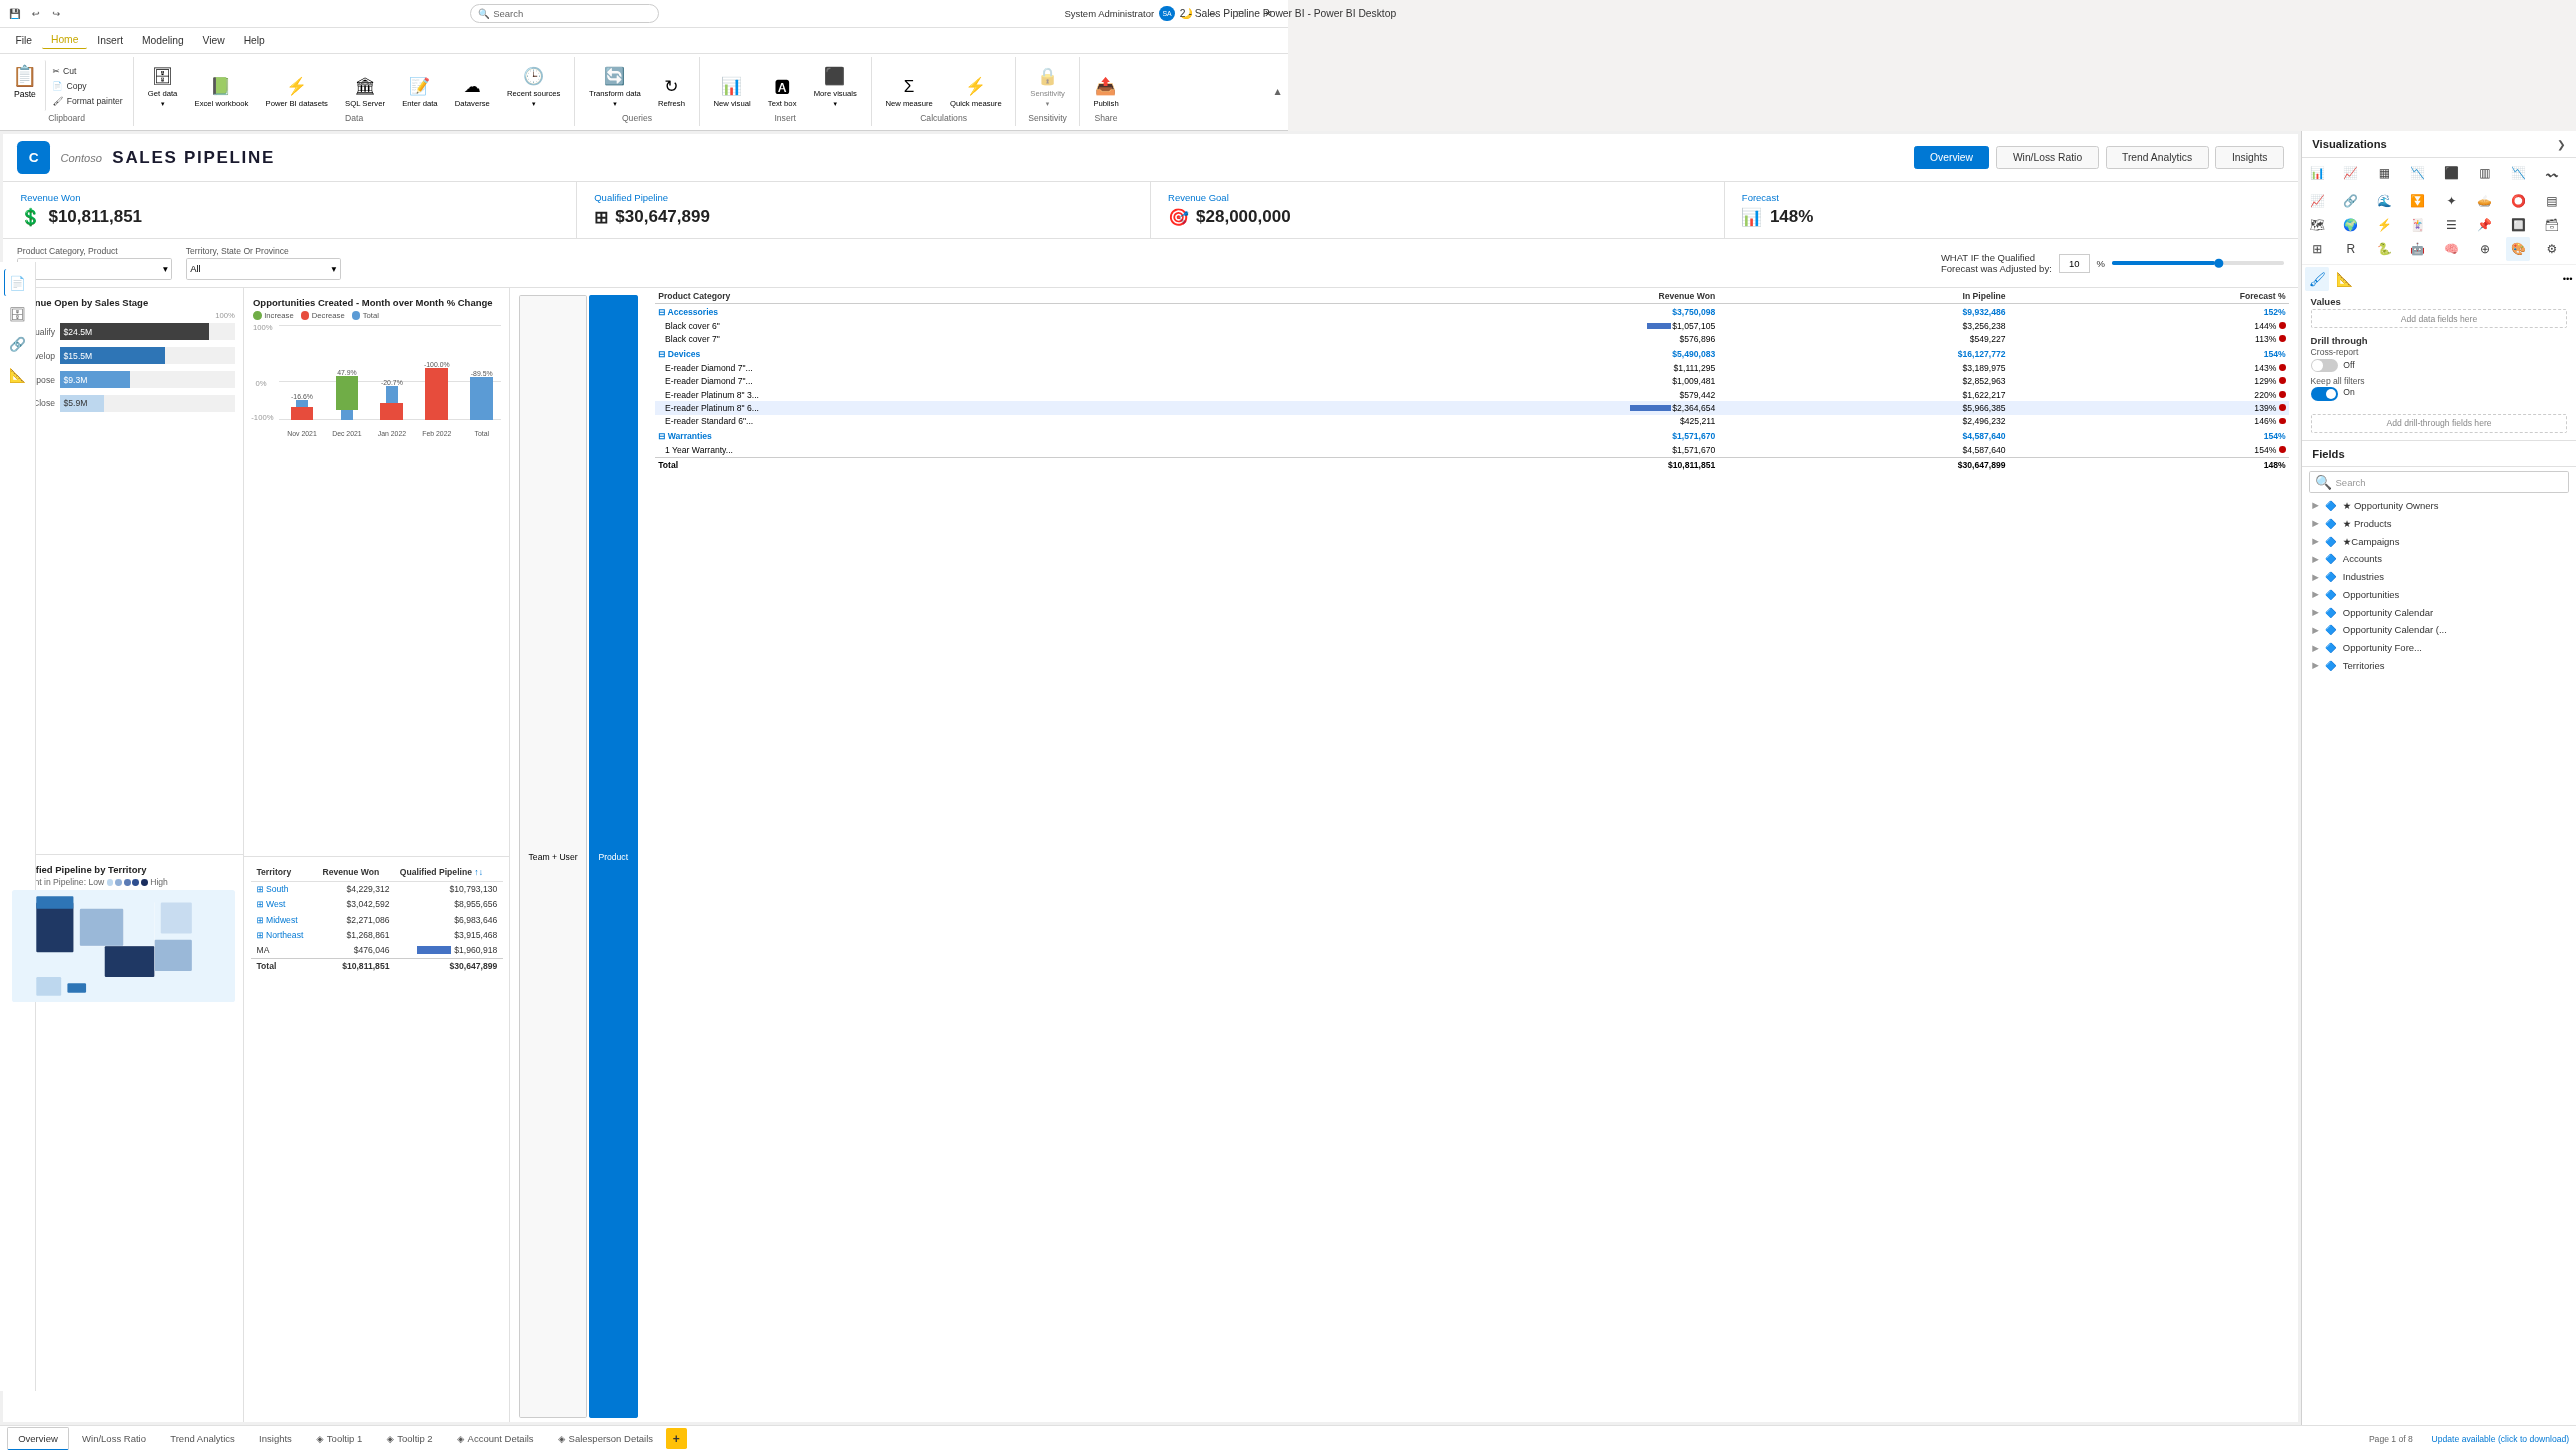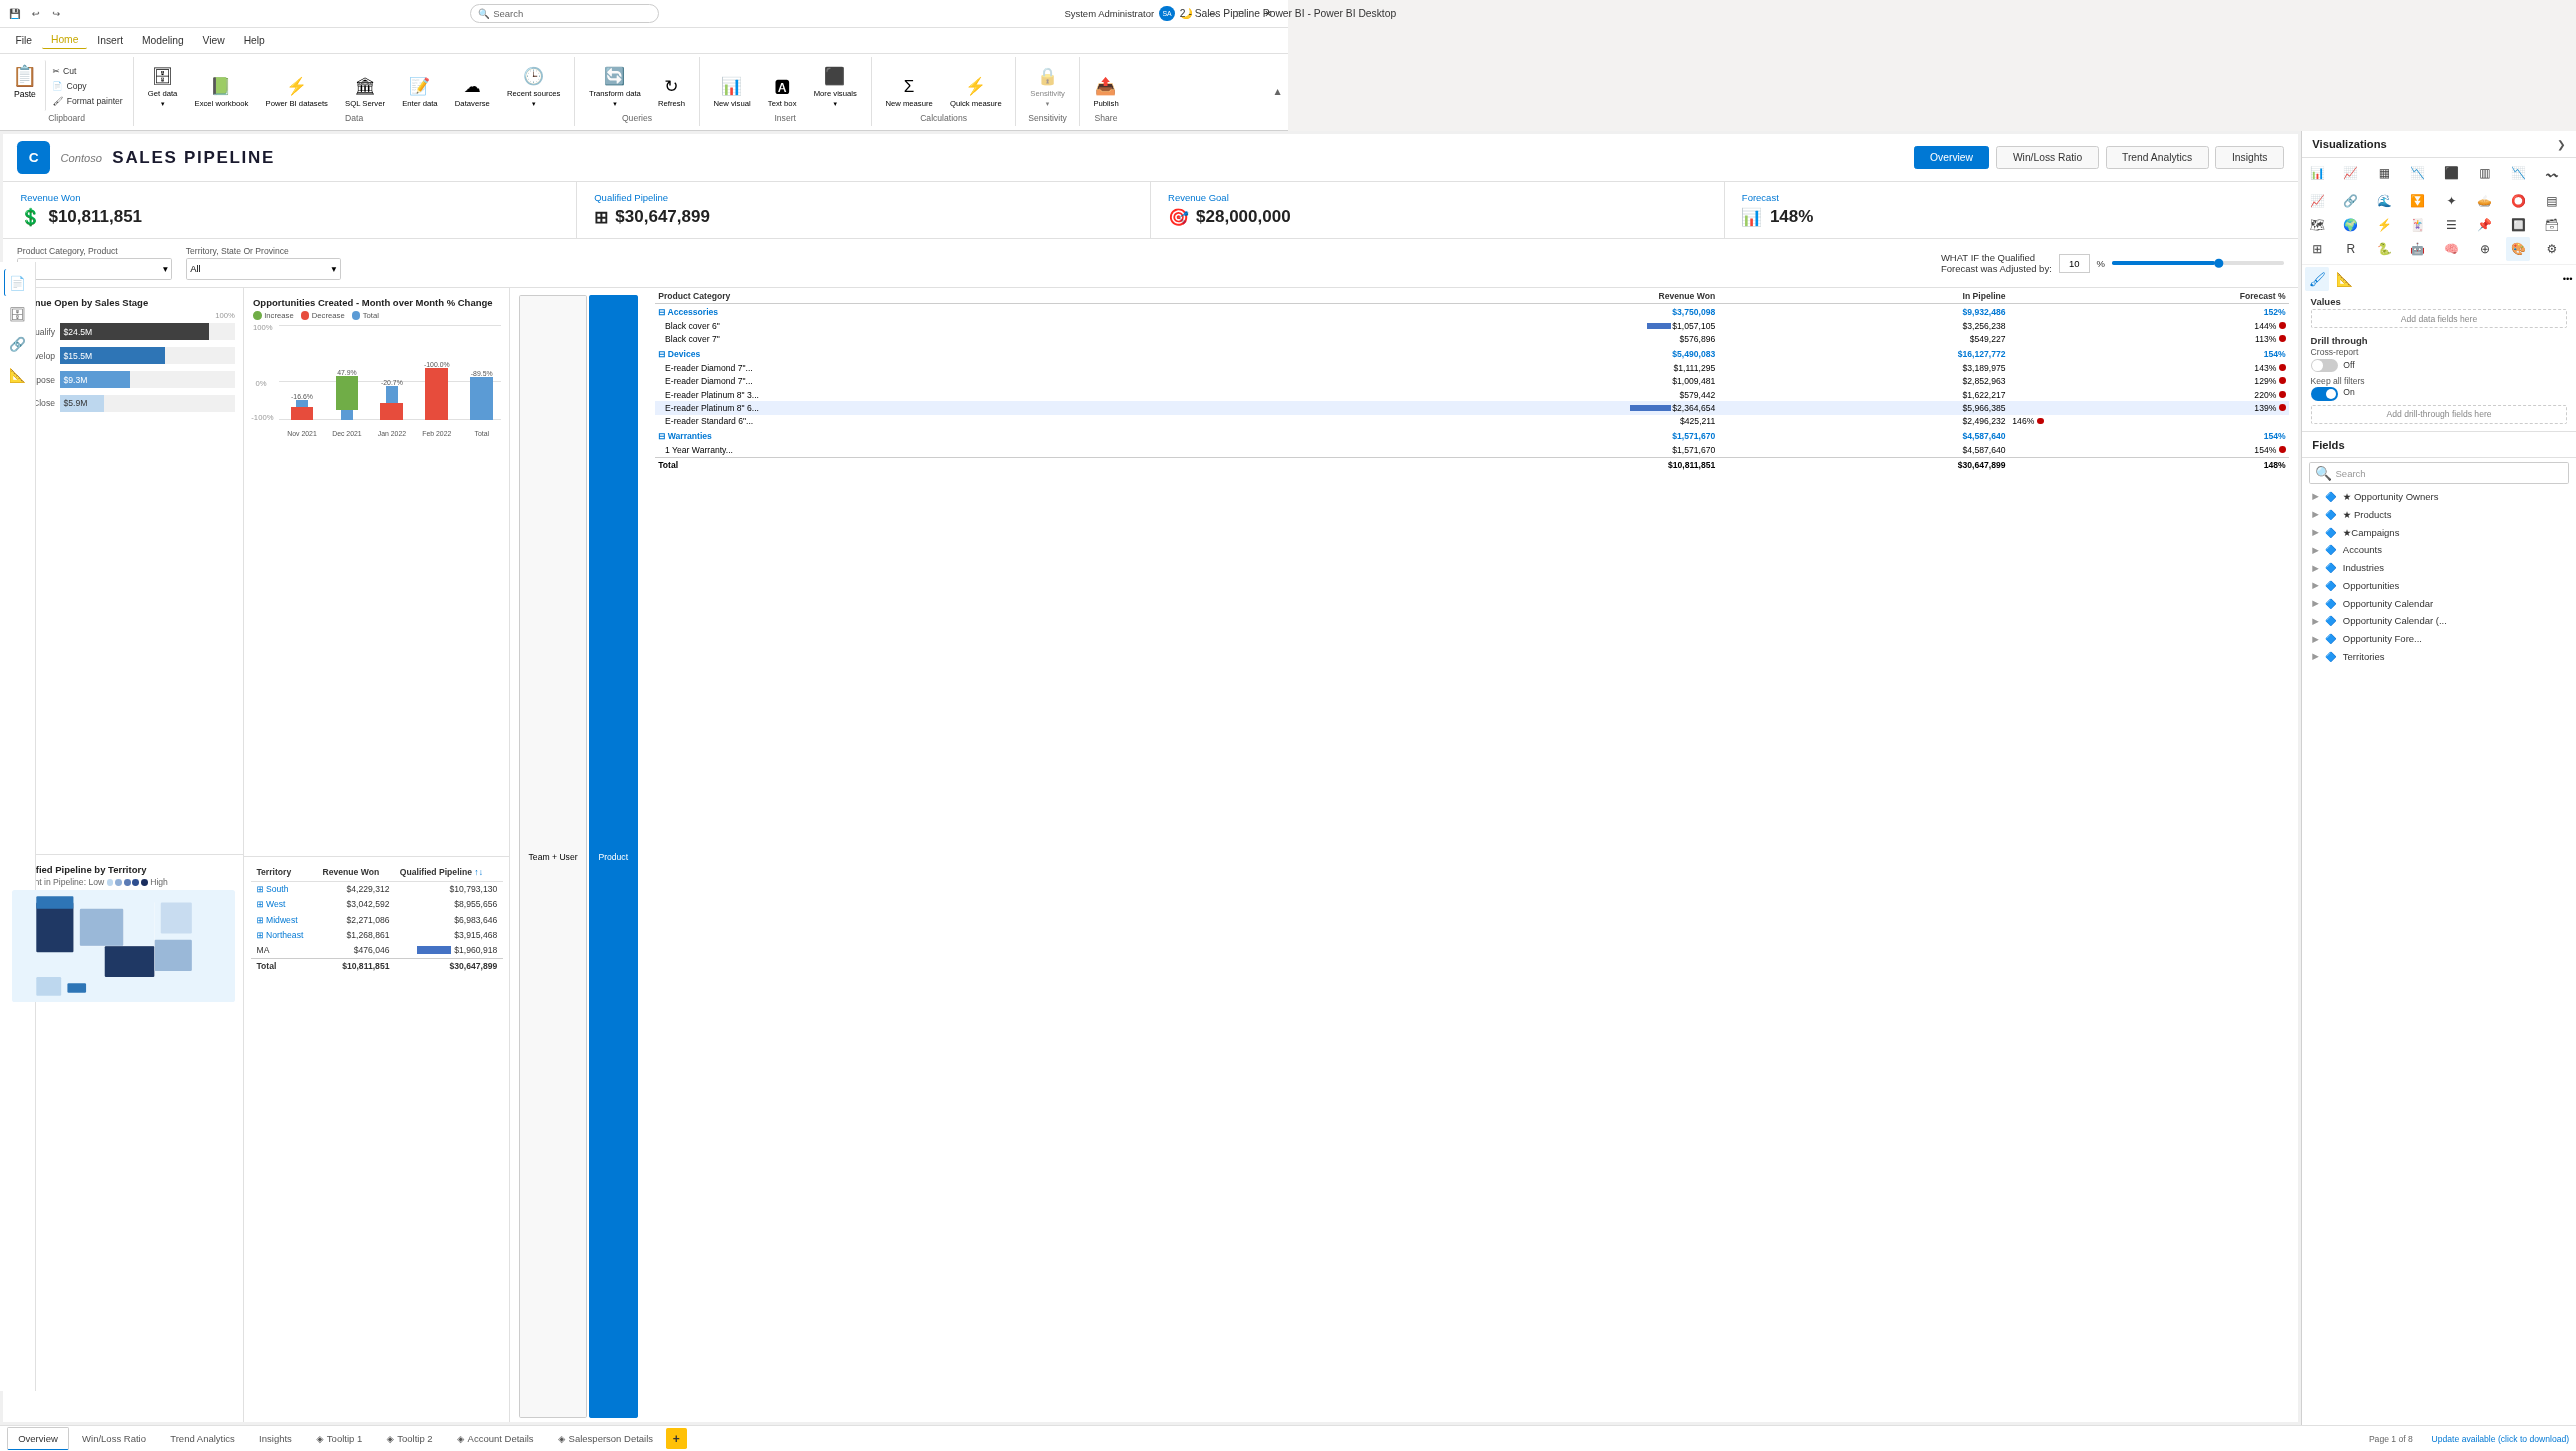--- a/index.html
+++ b/index.html
@@ -771,21 +771,21 @@
                       $2,364,654
                     </div>
                   </td>
                   <td style="text-align:right;padding:1.7px 3.4px;">$5,966,385</td>
                   <td style="text-align:right;padding:1.7px 3.4px;">139% <span class="dot-red"></span></td>
                 </tr>
                 <tr>
                   <td style="padding:1.7px 3.4px 1.7px 10.3px;">E-reader Standard 6"...</td>
                   <td style="text-align:right;padding:1.7px 3.4px;">$425,211</td>
                   <td style="text-align:right;padding:1.7px 3.4px;">$2,496,232</td>
-                  <td style="padding:1.7px 3.4px;">146% <span class="dot-red"></span></td>
+                  <td style="text-align:right;padding:1.7px 3.4px;">146% <span class="dot-red"></span></td>
                 </tr>
 
                 <tr class="category-header">
                   <td style="padding:2.6px 3.4px;color:#0078d4;font-weight:600;">⊟ Warranties</td>
                   <td style="text-align:right;padding:2.6px 3.4px;">$1,571,670</td>
                   <td style="text-align:right;padding:2.6px 3.4px;">$4,587,640</td>
                   <td style="text-align:right;padding:2.6px 3.4px;">154%</td>
                 </tr>
                 <tr>
                   <td style="padding:1.7px 3.4px 1.7px 10.3px;">1 Year Warranty...</td>
@@ -873,21 +873,21 @@
       <div style="padding:3.4px 8.6px 6.9px;">
         <div style="font-size:9.5px;font-weight:600;color:#333;margin-bottom:1px;">Drill through</div>
         <div style="font-size:8.6px;color:#555;margin-bottom:1.7px;">Cross-report</div>
         <div style="display:flex;align-items:center;gap:5.2px;margin-bottom:3.4px;">
           <div class="toggle-switch toggle-off" style="width:27.5px;height:13.7px;border-radius:6.9px;background:#ccc;position:relative;">
             <div class="toggle-thumb toggle-thumb-off" style="position:absolute;top:1.7px;left:1.7px;width:10.3px;height:10.3px;border-radius:50%;background:#fff;"></div>
           </div>
           <span style="font-size:8.6px;color:#333;">Off</span>
         </div>
         <div style="font-size:8.6px;color:#555;margin-bottom:1.7px;">Keep all filters</div>
-        <div style="display:flex;gap:5.2px;margin-bottom:4px;">
+        <div style="display:flex;gap:5.2px;margin-bottom:13px;">
           <div class="toggle-switch toggle-on" style="width:27.5px;height:13.7px;border-radius:6.9px;background:#0078d4;position:relative;">
             <div class="toggle-thumb toggle-thumb-on" style="position:absolute;top:1.7px;right:1.7px;width:10.3px;height:10.3px;border-radius:50%;background:#fff;"></div>
           </div>
           <span style="font-size:8.6px;color:#333;">On</span>
         </div>
         <div style="font-size:8.6px;color:#888;padding:3.4px;border:0.9px dashed #ccc;border-radius:1.7px;text-align:center;cursor:pointer;">Add drill-through fields here</div>
       </div>
     </div>
 
     <div style="background:#fff;flex:1;overflow-y:auto;">

